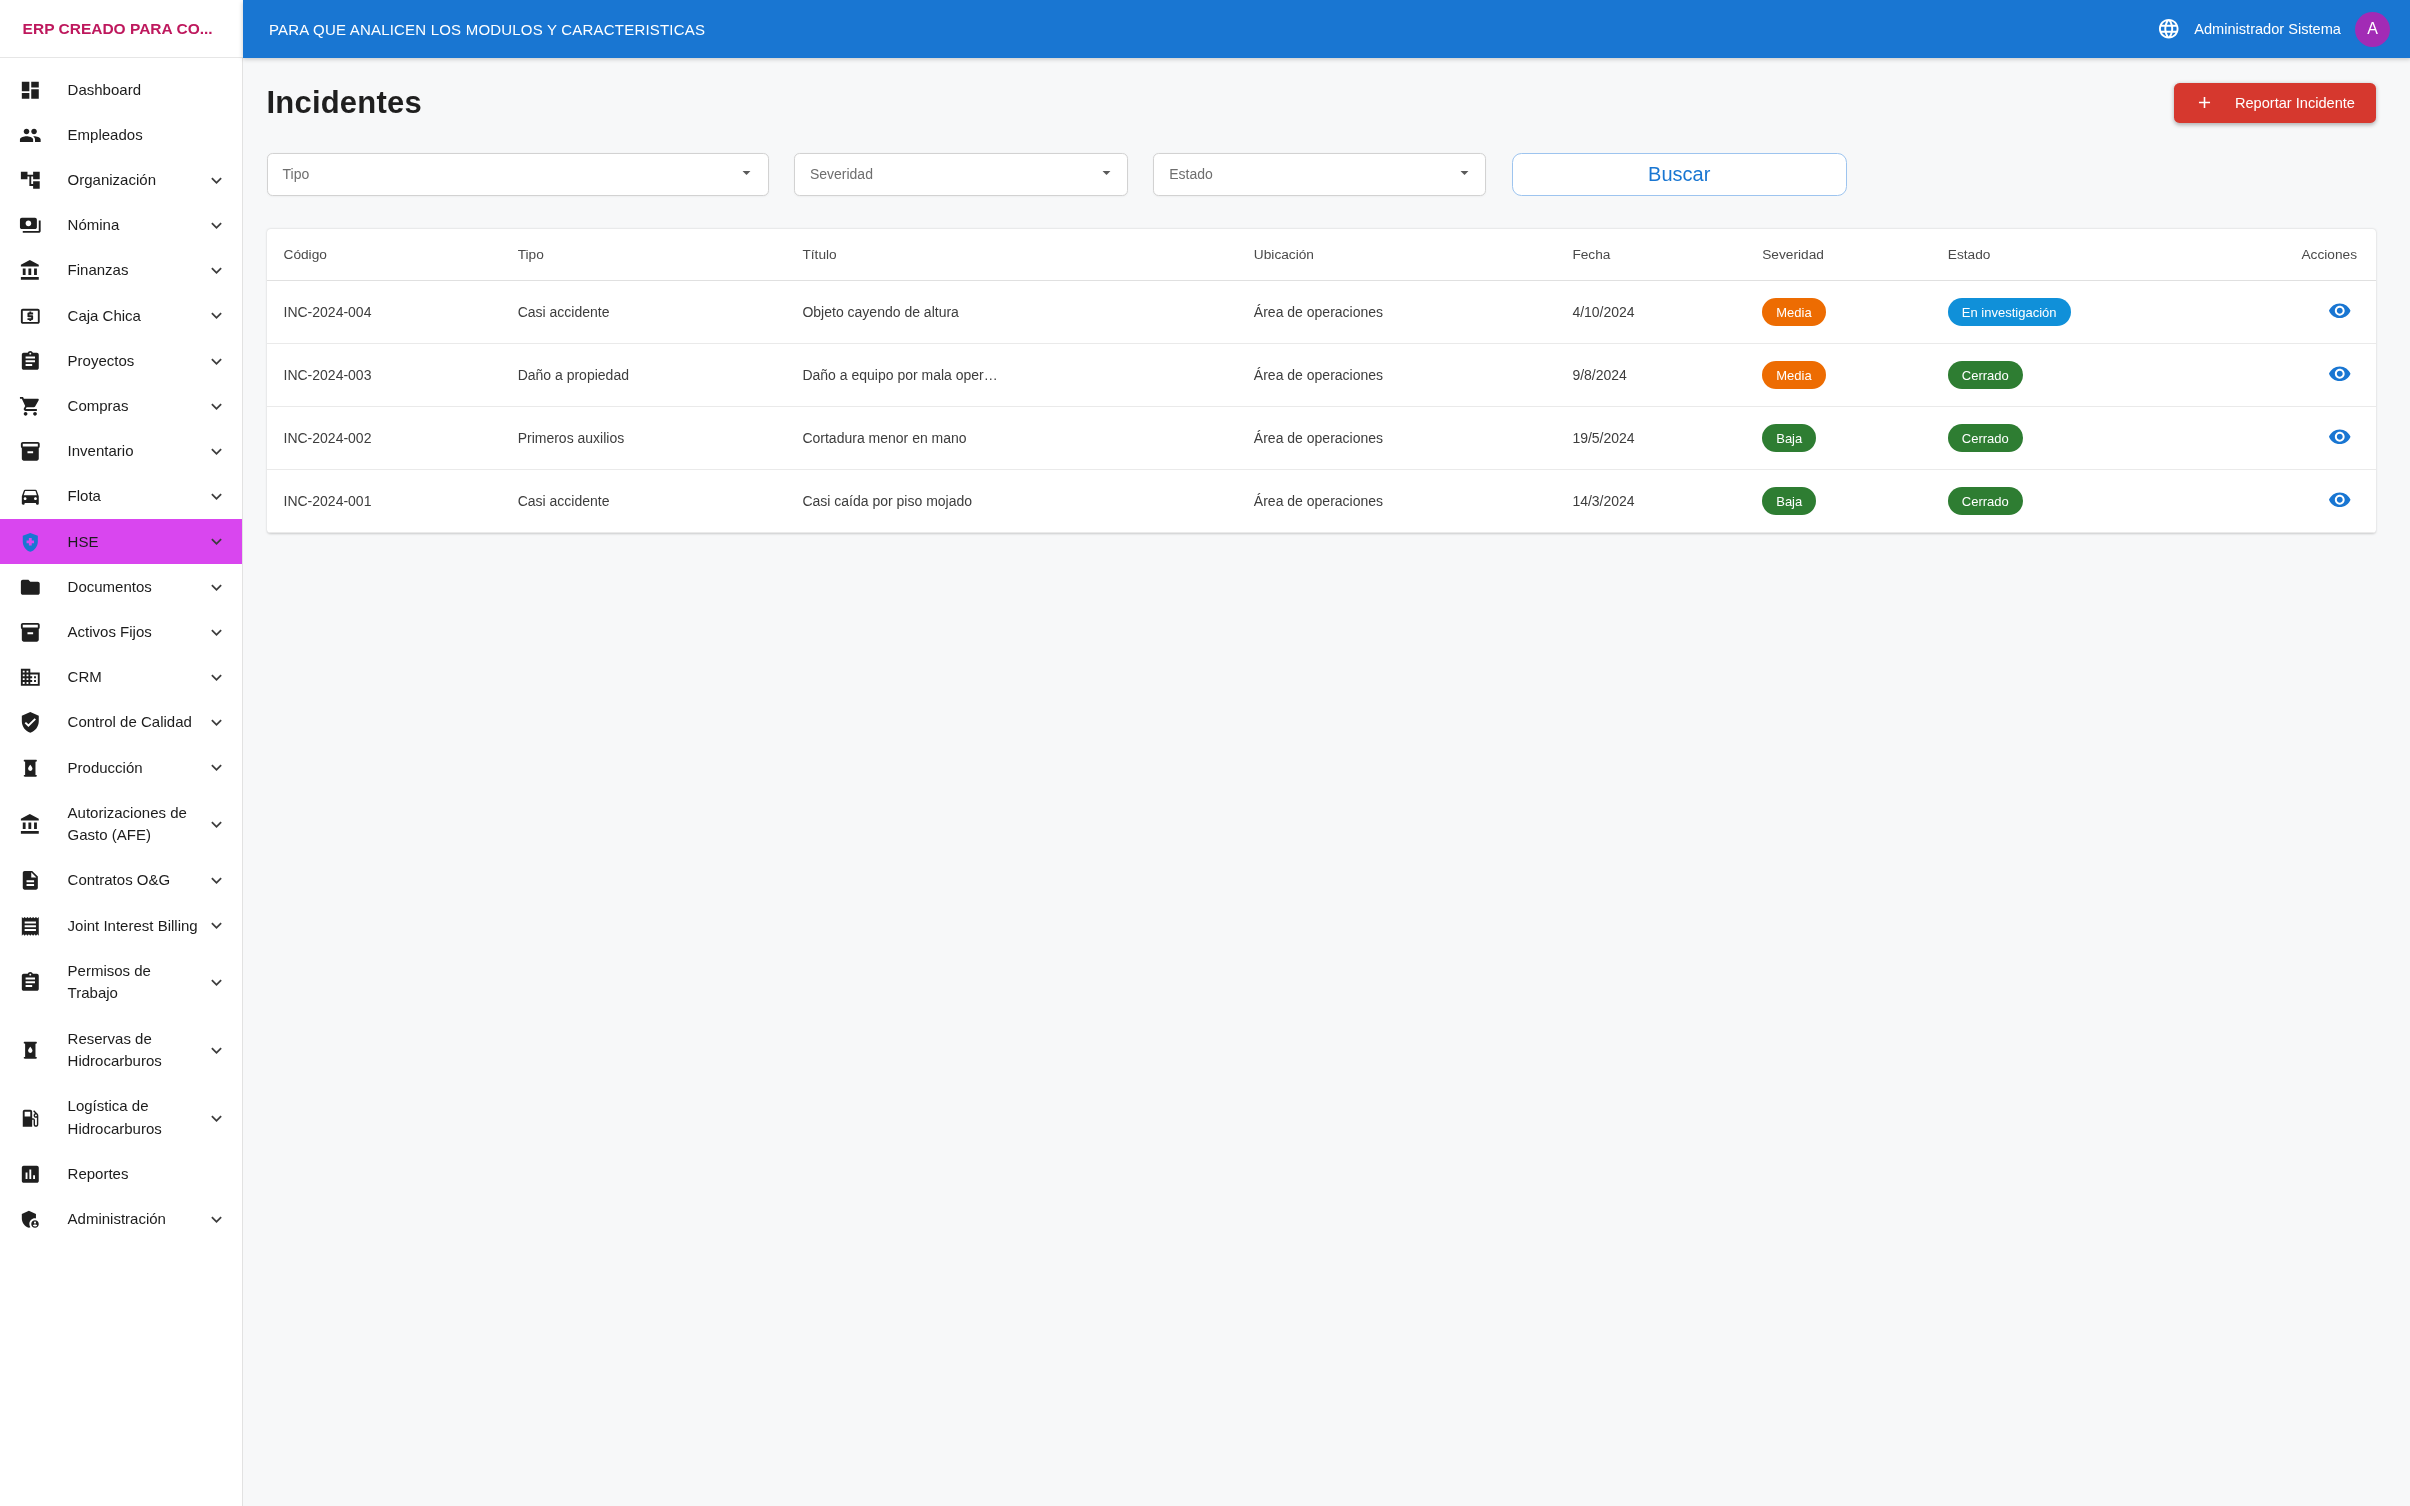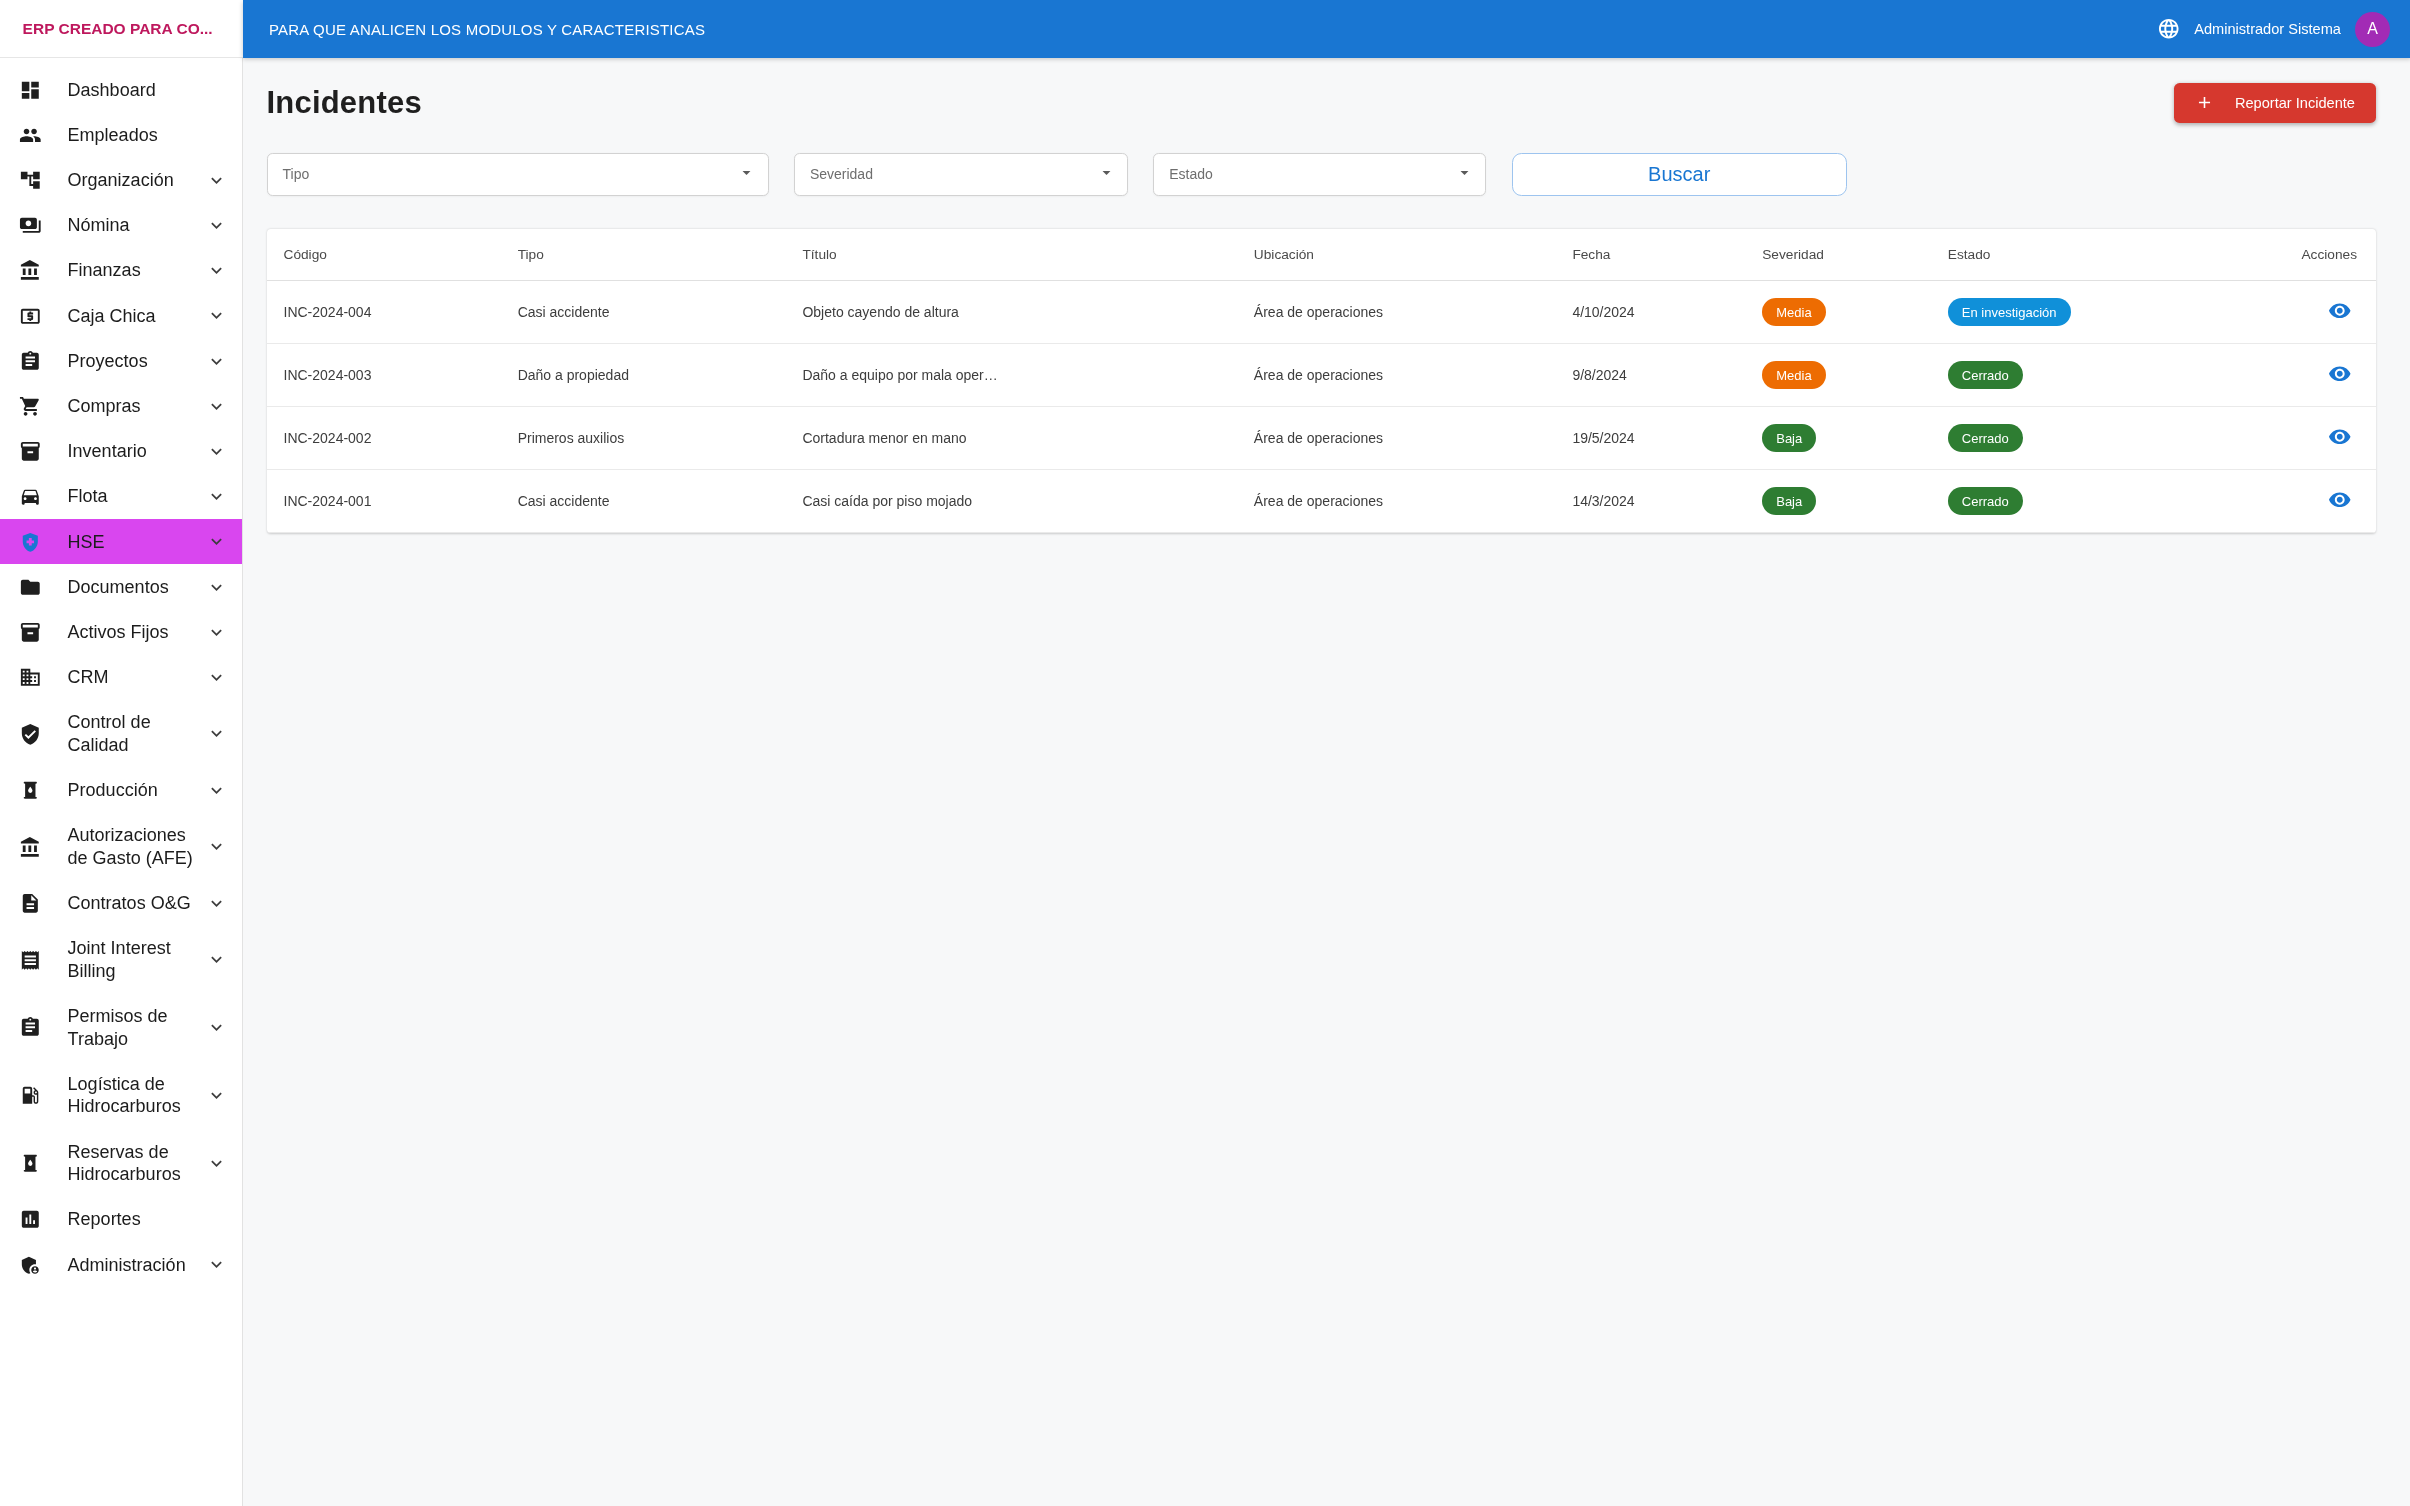--- a/index.html
+++ b/index.html
@@ -22,21 +22,21 @@
     display:flex; align-items:center; justify-content:center; font-size:16px; border:none; cursor:pointer; }
 
   
   .sidebar { position:fixed; top:58px; left:0; width:243px; height:1448px; background:#fff;
     border-right:0.9px solid #e2e2e2; padding-top:9.4px; overflow:hidden; }
   .side-item { display:flex; align-items:center; min-height:45px; padding:11.3px 15px 11.3px 19px; cursor:pointer; }
   .side-item.active { background:#d946ef; }
   .side-icon { width:22.6px; height:22.6px; margin-right:26px; flex:none; }
   .side-icon svg { width:22.6px; height:22.6px; fill:#1f1f1f; }
   .side-item.active .side-icon svg { fill:#1976d2; }
-  .side-label { flex:1; font-size:18px; line-height:22.6px; color:#1c1c1c; }
+  .side-label { flex:1; font-size:15px; line-height:22.6px; color:#1c1c1c; }
   .side-chevron { width:21px; height:21px; flex:none; margin-left:5.6px; }
   .side-chevron svg { width:21px; height:21px; fill:#3d3d3d; }
 
   
   .main { position:absolute; left:243px; top:58px; width:2168px; height:1448px; background:#f7f8f9; }
   .page-head { display:flex; align-items:center; justify-content:space-between; margin:24.5px 35px 0 23.5px; }
   .page-title { margin:0; font-size:31px; font-weight:700; color:#1f1f1f; letter-spacing:0.2px; }
   .report-btn { background:#d6382e; color:#fff; border:none; border-radius:5.6px; height:40px;
     padding:0 21px; font-size:14.6px; display:flex; align-items:center; gap:21px;
     box-shadow:0 1.9px 4.7px rgba(0,0,0,.3); cursor:pointer; }
@@ -331,35 +331,35 @@
     <span class="side-label">Permisos de Trabajo</span>
     <span class="side-chevron">
       <svg viewBox="0 0 24 24">
           <path d="M7.41 8.59 12 13.17l4.59-4.58L18 10l-6 6-6-6 1.41-1.41z"></path>
         </svg>
     </span>
   </div>
 
   <div class="side-item">
     <span class="side-icon"><svg viewBox="0 0 24 24">
+          <path d="M6 3h12c.55 0 1 .45 1 1s-.45 1-1 1h-.5v14h.5c.55 0 1 .45 1 1s-.45 1-1 1H6c-.55 0-1-.45-1-1s.45-1 1-1h.5V5H6c-.55 0-1-.45-1-1s.45-1 1-1zm6 5.3s-2.3 2.6-2.3 4.2a2.3 2.3 0 0 0 4.6 0c0-1.6-2.3-4.2-2.3-4.2z" fill-rule="evenodd"></path>
+        </svg></span>
+    <span class="side-label">Reservas de Hidrocarburos</span>
+    <span class="side-chevron">
+      <svg viewBox="0 0 24 24">
+          <path d="M7.41 8.59 12 13.17l4.59-4.58L18 10l-6 6-6-6 1.41-1.41z"></path>
+        </svg>
+    </span>
+  </div>
+
+  <div class="side-item">
+    <span class="side-icon"><svg viewBox="0 0 24 24">
           <path d="M19.77 7.23l.01-.01-3.72-3.72L15 4.56l2.11 2.11c-.94.36-1.61 1.26-1.61 2.33 0 1.38 1.12 2.5 2.5 2.5.36 0 .69-.08 1-.21v7.21c0 .55-.45 1-1 1s-1-.45-1-1V14c0-1.1-.9-2-2-2h-1V5c0-1.1-.9-2-2-2H6c-1.1 0-2 .9-2 2v16h10v-7.5h1.5v5c0 1.38 1.12 2.5 2.5 2.5s2.5-1.12 2.5-2.5V9c0-.69-.28-1.32-.73-1.77zM12 10H6V5h6v5zm6 0c-.55 0-1-.45-1-1s.45-1 1-1 1 .45 1 1-.45 1-1 1z"></path>
         </svg></span>
     <span class="side-label">Logística de Hidrocarburos</span>
-    <span class="side-chevron">
-      <svg viewBox="0 0 24 24">
-          <path d="M7.41 8.59 12 13.17l4.59-4.58L18 10l-6 6-6-6 1.41-1.41z"></path>
-        </svg>
-    </span>
-  </div>
-
-  <div class="side-item">
-    <span class="side-icon"><svg viewBox="0 0 24 24">
-          <path d="M6 3h12c.55 0 1 .45 1 1s-.45 1-1 1h-.5v14h.5c.55 0 1 .45 1 1s-.45 1-1 1H6c-.55 0-1-.45-1-1s.45-1 1-1h.5V5H6c-.55 0-1-.45-1-1s.45-1 1-1zm6 5.3s-2.3 2.6-2.3 4.2a2.3 2.3 0 0 0 4.6 0c0-1.6-2.3-4.2-2.3-4.2z" fill-rule="evenodd"></path>
-        </svg></span>
-    <span class="side-label">Reservas de Hidrocarburos</span>
     <span class="side-chevron">
       <svg viewBox="0 0 24 24">
           <path d="M7.41 8.59 12 13.17l4.59-4.58L18 10l-6 6-6-6 1.41-1.41z"></path>
         </svg>
     </span>
   </div>
 
   <div class="side-item">
     <span class="side-icon"><svg viewBox="0 0 24 24">
           <path d="M19 3H5c-1.1 0-2 .9-2 2v14c0 1.1.9 2 2 2h14c1.1 0 2-.9 2-2V5c0-1.1-.9-2-2-2zM9 17H7v-7h2v7zm4 0h-2V7h2v10zm4 0h-2v-4h2v4z"></path>

